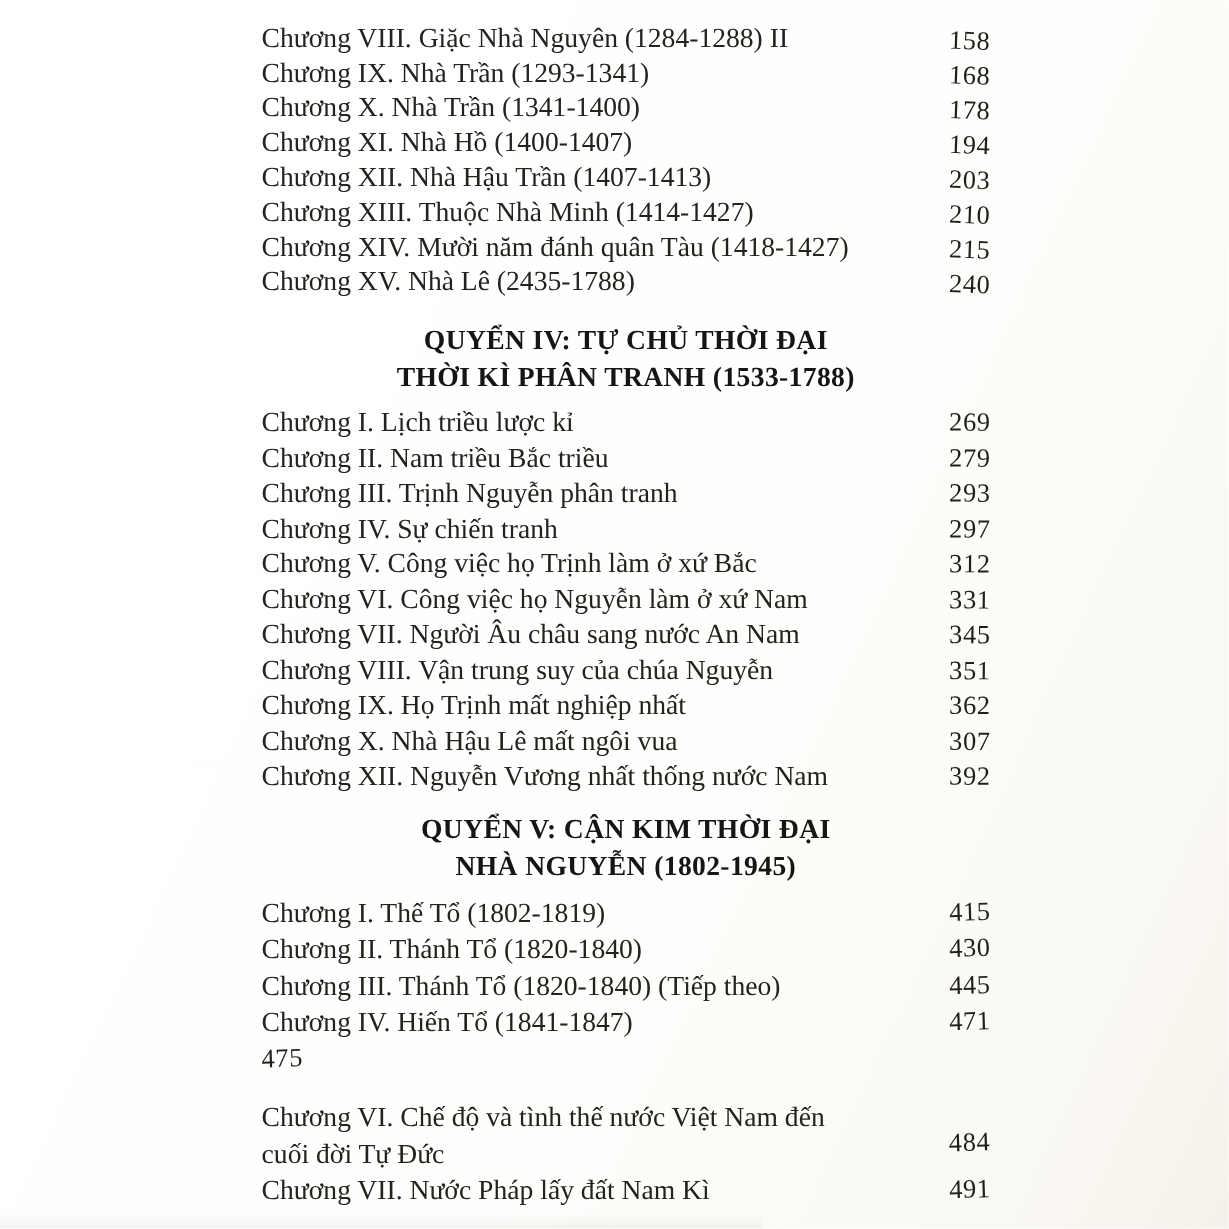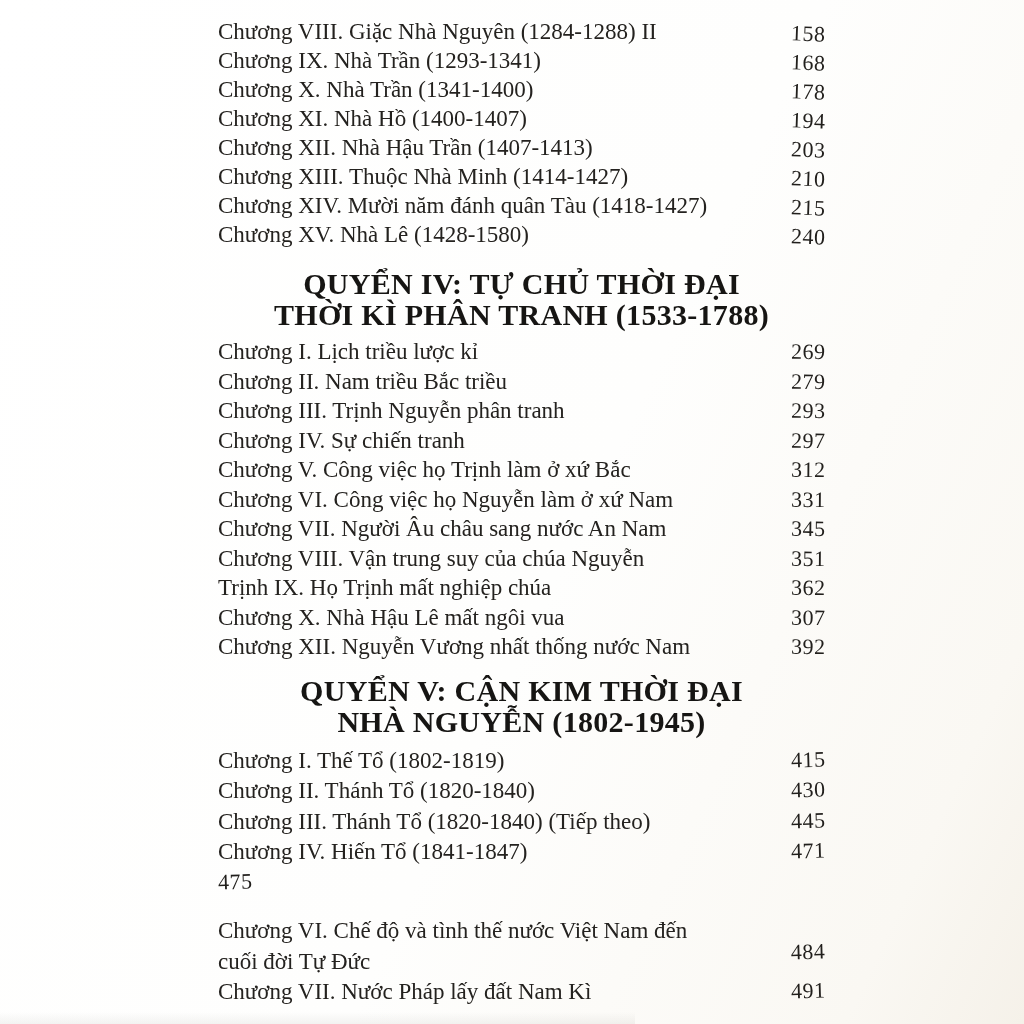--- a/index.html
+++ b/index.html
@@ -55,21 +55,21 @@
     color: #211f1c;
   }
   
   .sec1 .page-num { transform: rotate(2.2deg) translateY(2px); }
   .sec2 .page-num { transform: rotate(0.5deg); }
   .sec3 .page-num { transform: rotate(-1.8deg) translateY(-1px); }
   .sec3 .two-line .page-num { transform: rotate(-1.8deg) translateY(-10px); }
   .heading {
     text-align: center;
     font-weight: 700;
-    font-size: 30px;
+    font-size: 23px;
     line-height: 31px;
     letter-spacing: 0.3px;
     color: #161513;
     margin: 19px 0 7px 0;
   }
   .sec3 .heading { margin-top: 13px; margin-bottom: 9px; }
 </style>
 </head>
 <body>
 
@@ -113,21 +113,21 @@
           <span class="page-num">210</span>
         </div>
         <div class="row">
           <div class="label-block">
             <span class="label-line">Chương XIV. Mười năm đánh quân Tàu (1418-1427)</span>
           </div>
           <span class="page-num">215</span>
         </div>
         <div class="row">
           <div class="label-block">
-            <span class="label-line">Chương XV. Nhà Lê (1428-1580)</span>
+            <span class="label-line">Chương XV. Nhà Lê (2435-1788)</span>
           </div>
           <span class="page-num">240</span>
         </div>
       </section>
       <section class="sec sec2">
         <div class="heading">
           <div>QUYỂN IV: TỰ CHỦ THỜI ĐẠI</div>
           <div>THỜI KÌ PHÂN TRANH (1533-1788)</div>
         </div>
         <div class="row">
@@ -173,21 +173,21 @@
           <span class="page-num">345</span>
         </div>
         <div class="row">
           <div class="label-block">
             <span class="label-line">Chương VIII. Vận trung suy của chúa Nguyễn</span>
           </div>
           <span class="page-num">351</span>
         </div>
         <div class="row">
           <div class="label-block">
-            <span class="label-line">Trịnh IX. Họ Trịnh mất nghiệp chúa</span>
+            <span class="label-line">Chương IX. Họ Trịnh mất nghiệp nhất</span>
           </div>
           <span class="page-num">362</span>
         </div>
         <div class="row">
           <div class="label-block">
             <span class="label-line">Chương X. Nhà Hậu Lê mất ngôi vua</span>
           </div>
           <span class="page-num">307</span>
         </div>
         <div class="row">

